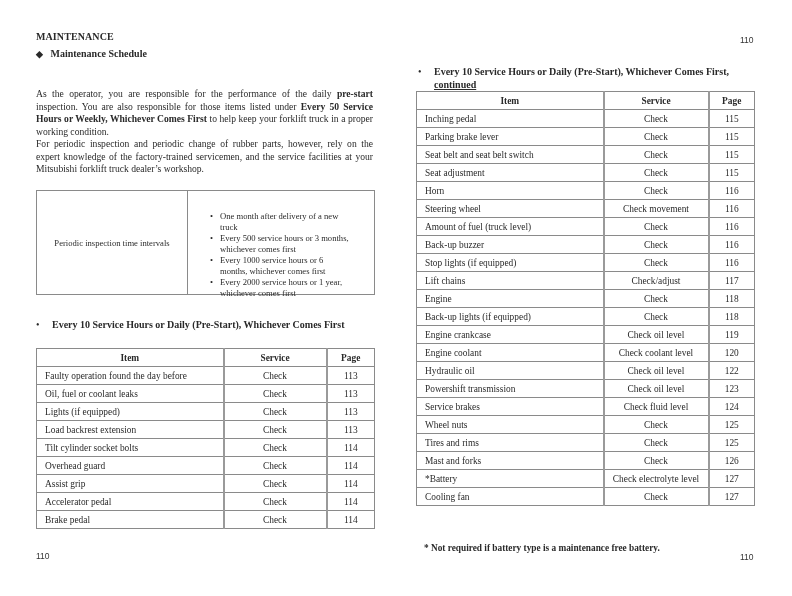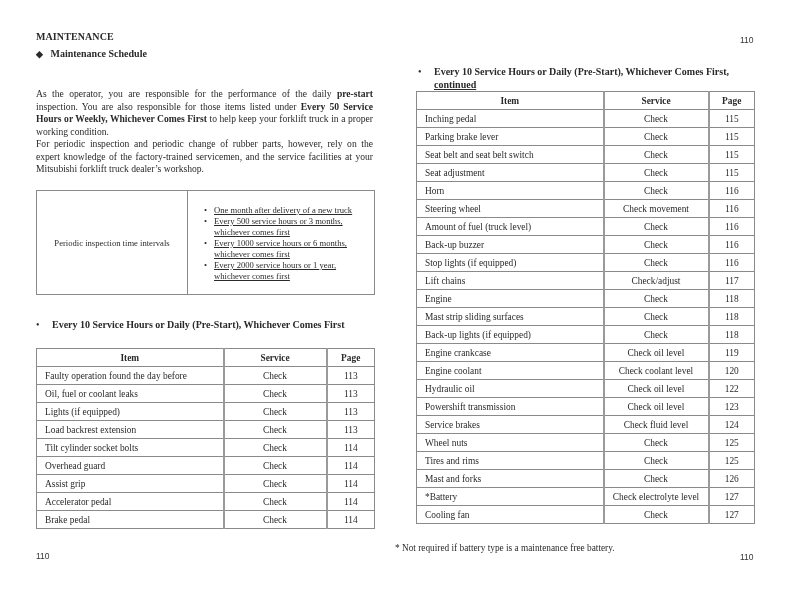--- a/index.html
+++ b/index.html
@@ -19,21 +19,21 @@
   table.sched td, table.sched th { border: 1px solid #8a8a8a; height: 17px; padding: 0 8px; white-space: nowrap; }
   table.sched th { font-weight: bold; text-align: center; }
   table.sched th.c, table.sched td.c { text-align: center; }
   table.sched td.div, table.sched th.div { border-left: 2px solid #9a9a9a; }
 
   .period-box { position: absolute; left: 36px; top: 190px; width: 337px; height: 103px;
                 border: 1px solid #8a8a8a; display: flex; }
   .period-left { width: 150px; border-right: 1px solid #8a8a8a; display: flex; align-items: center;
                  justify-content: center; font-size: 8.6px; }
   .period-right { flex: 1; padding: 4px 6px; font-size: 8.6px; line-height: 11px; }
-  .period-right ul { margin: 10px; padding: 0; list-style: none; text-decoration: underline; }
+  .period-right ul { margin: 16px; padding: 0; list-style: none; }
   .period-right li { position: relative; padding-left: 10px; }
   .period-right li::before { content: "•"; position: absolute; left: 0; top: 0; }
   .footnote { font-size: 9.3px; }
 </style>
 </head>
 <body>
 
 <div class="abs section-title" style="left:36px; top:31px;">MAINTENANCE</div>
 <div class="abs sub-title" style="left:36px; top:48px;">
   <span class="diamond">◆</span>
@@ -194,25 +194,20 @@
         <td>Lift chains</td>
         <td class="c div">Check/adjust</td>
         <td class="c div">117</td>
       </tr>
     <tr>
         <td>Engine</td>
         <td class="c div">Check</td>
         <td class="c div">118</td>
       </tr>
     <tr>
-        <td>Mast strip sliding surfaces</td>
-        <td class="c div">Check</td>
-        <td class="c div">118</td>
-      </tr>
-    <tr>
         <td>Back-up lights (if equipped)</td>
         <td class="c div">Check</td>
         <td class="c div">118</td>
       </tr>
     <tr>
         <td>Engine crankcase</td>
         <td class="c div">Check oil level</td>
         <td class="c div">119</td>
       </tr>
     <tr>
@@ -256,14 +251,14 @@
         <td class="c div">127</td>
       </tr>
     <tr>
         <td>Cooling fan</td>
         <td class="c div">Check</td>
         <td class="c div">127</td>
       </tr>
   </tbody>
 </table>
 
-<div class="abs footnote" style="left:395px; top:543px;">* Not required if  battery type is a maintenance free battery.</div>
+<div class="abs footnote" style="left:424px; top:543px;font-weight:bold;">* Not required if  battery type is a maintenance free battery.</div>
 <div class="abs pnum" style="left:740px; top:552px;">110</div>
 
 </body></html>

